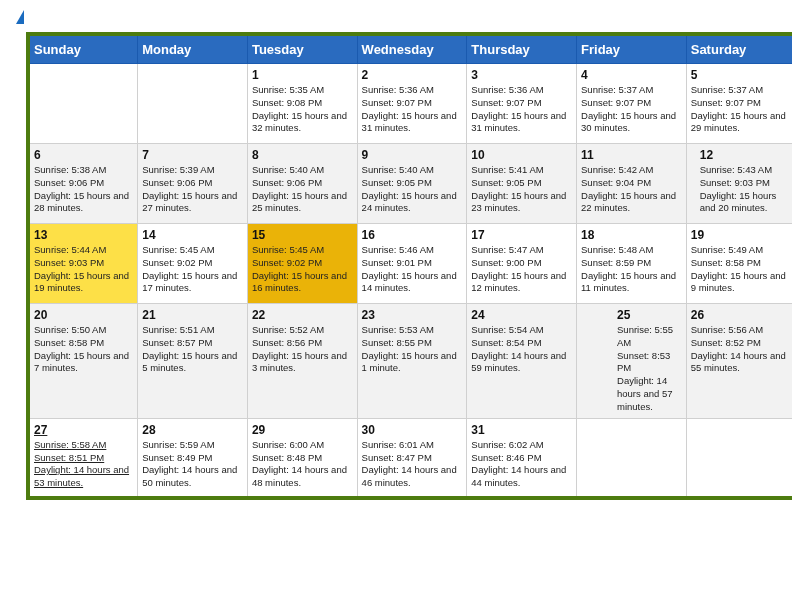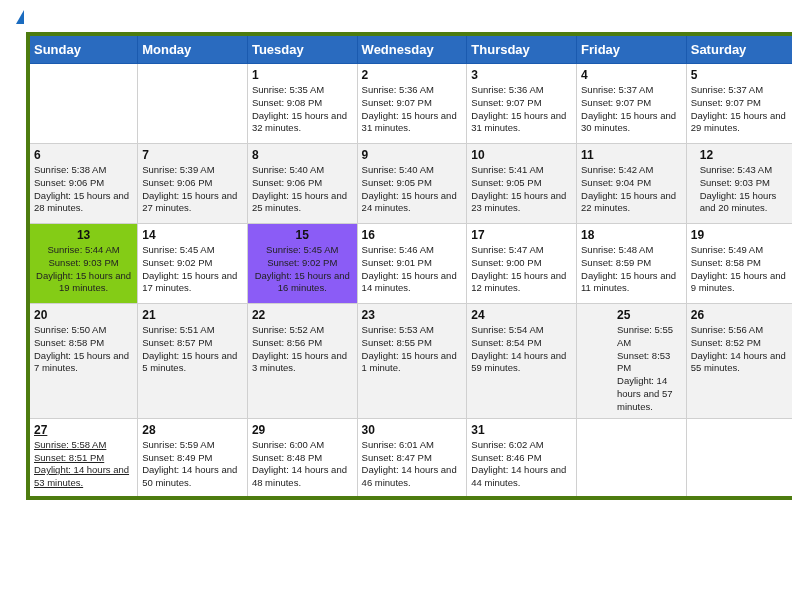--- a/index.html
+++ b/index.html
@@ -189,29 +189,29 @@
         <td style="background-color: rgb(242, 242, 242);">
           <span class="day-number">11</span>
           <div class="day-info">Sunrise: 5:42 AM<br>Sunset: 9:04 PM<br>Daylight: 15 hours and 22 minutes.</div>
         </td>
         <td style="background-color: rgb(242, 242, 242); padding-left: 13px;">
           <span class="day-number">12</span>
           <div class="day-info">Sunrise: 5:43 AM<br>Sunset: 9:03 PM<br>Daylight: 15 hours and 20 minutes.</div>
         </td>
       </tr>
       <tr>
-        <td style="background-color: #84cc16; text-align: center;">
+        <td style="background-color: #fde047;">
           <span class="day-number">13</span>
           <div class="day-info">Sunrise: 5:44 AM<br>Sunset: 9:03 PM<br>Daylight: 15 hours and 19 minutes.</div>
         </td>
         <td style="background-color: rgb(255, 255, 255);">
           <span class="day-number">14</span>
           <div class="day-info">Sunrise: 5:45 AM<br>Sunset: 9:02 PM<br>Daylight: 15 hours and 17 minutes.</div>
         </td>
-        <td style="background-color: #8b5cf6; text-align: center;">
+        <td style="background-color: #eab308;">
           <span class="day-number">15</span>
           <div class="day-info">Sunrise: 5:45 AM<br>Sunset: 9:02 PM<br>Daylight: 15 hours and 16 minutes.</div>
         </td>
         <td style="background-color: rgb(255, 255, 255);">
           <span class="day-number">16</span>
           <div class="day-info">Sunrise: 5:46 AM<br>Sunset: 9:01 PM<br>Daylight: 15 hours and 14 minutes.</div>
         </td>
         <td style="background-color: rgb(255, 255, 255);">
           <span class="day-number">17</span>
           <div class="day-info">Sunrise: 5:47 AM<br>Sunset: 9:00 PM<br>Daylight: 15 hours and 12 minutes.</div>

